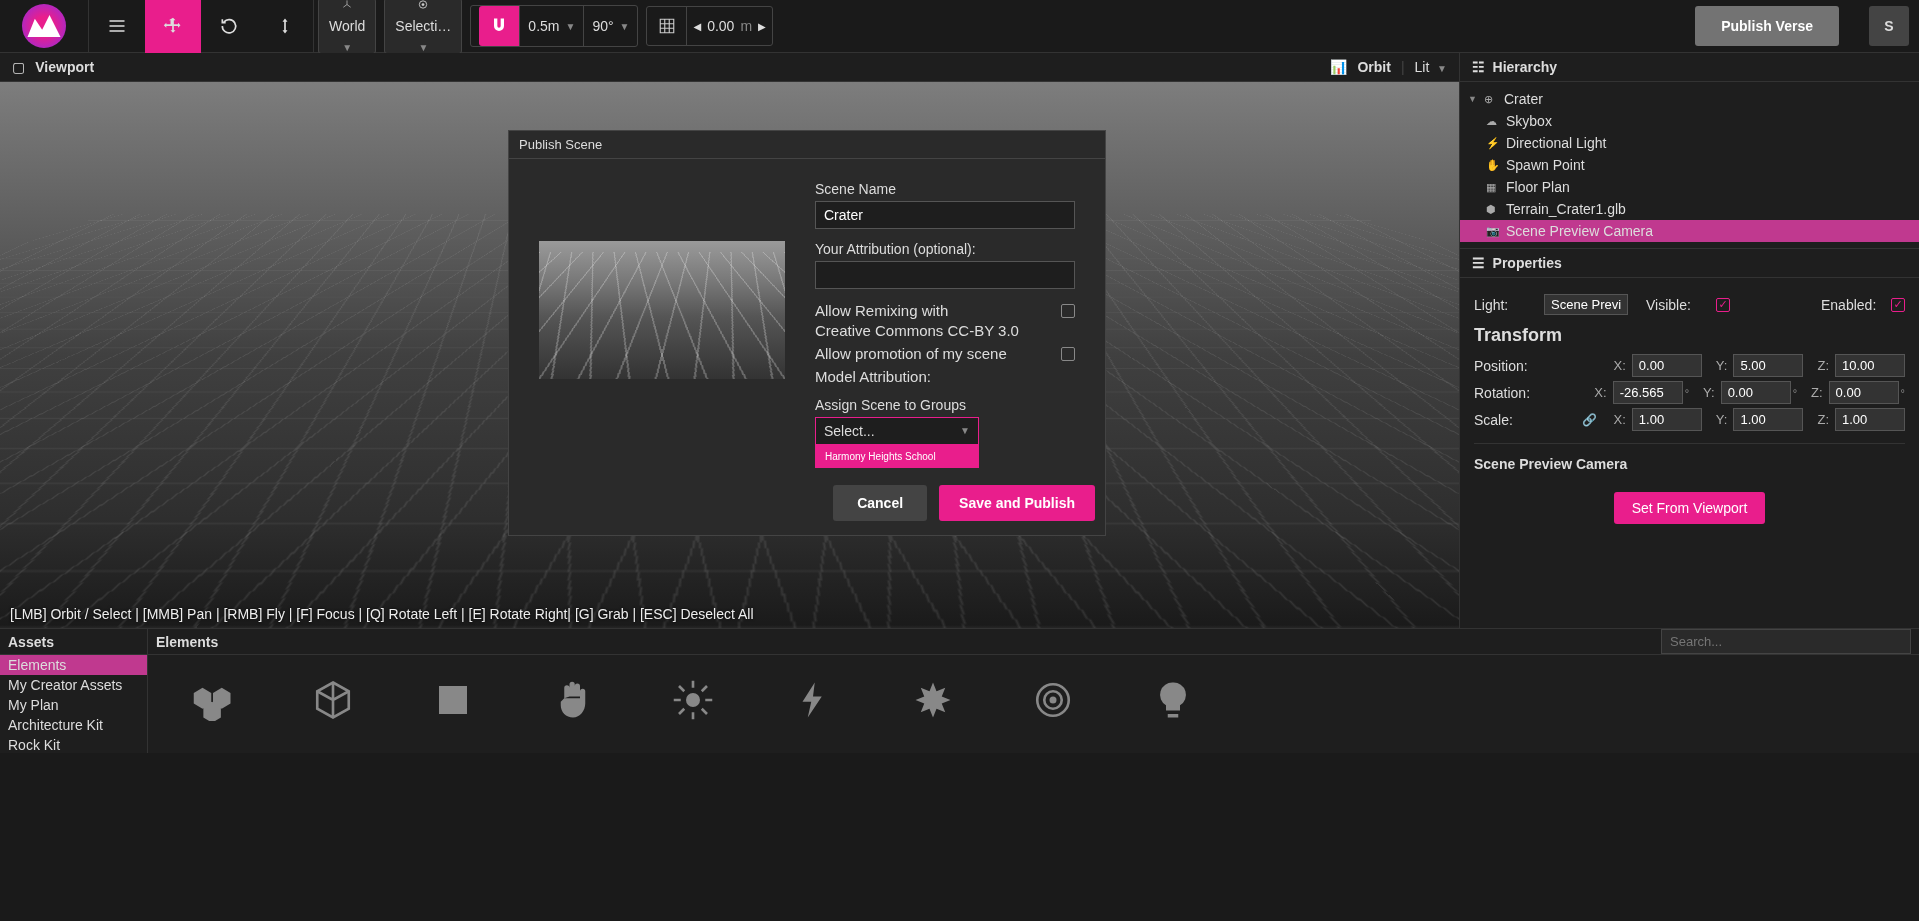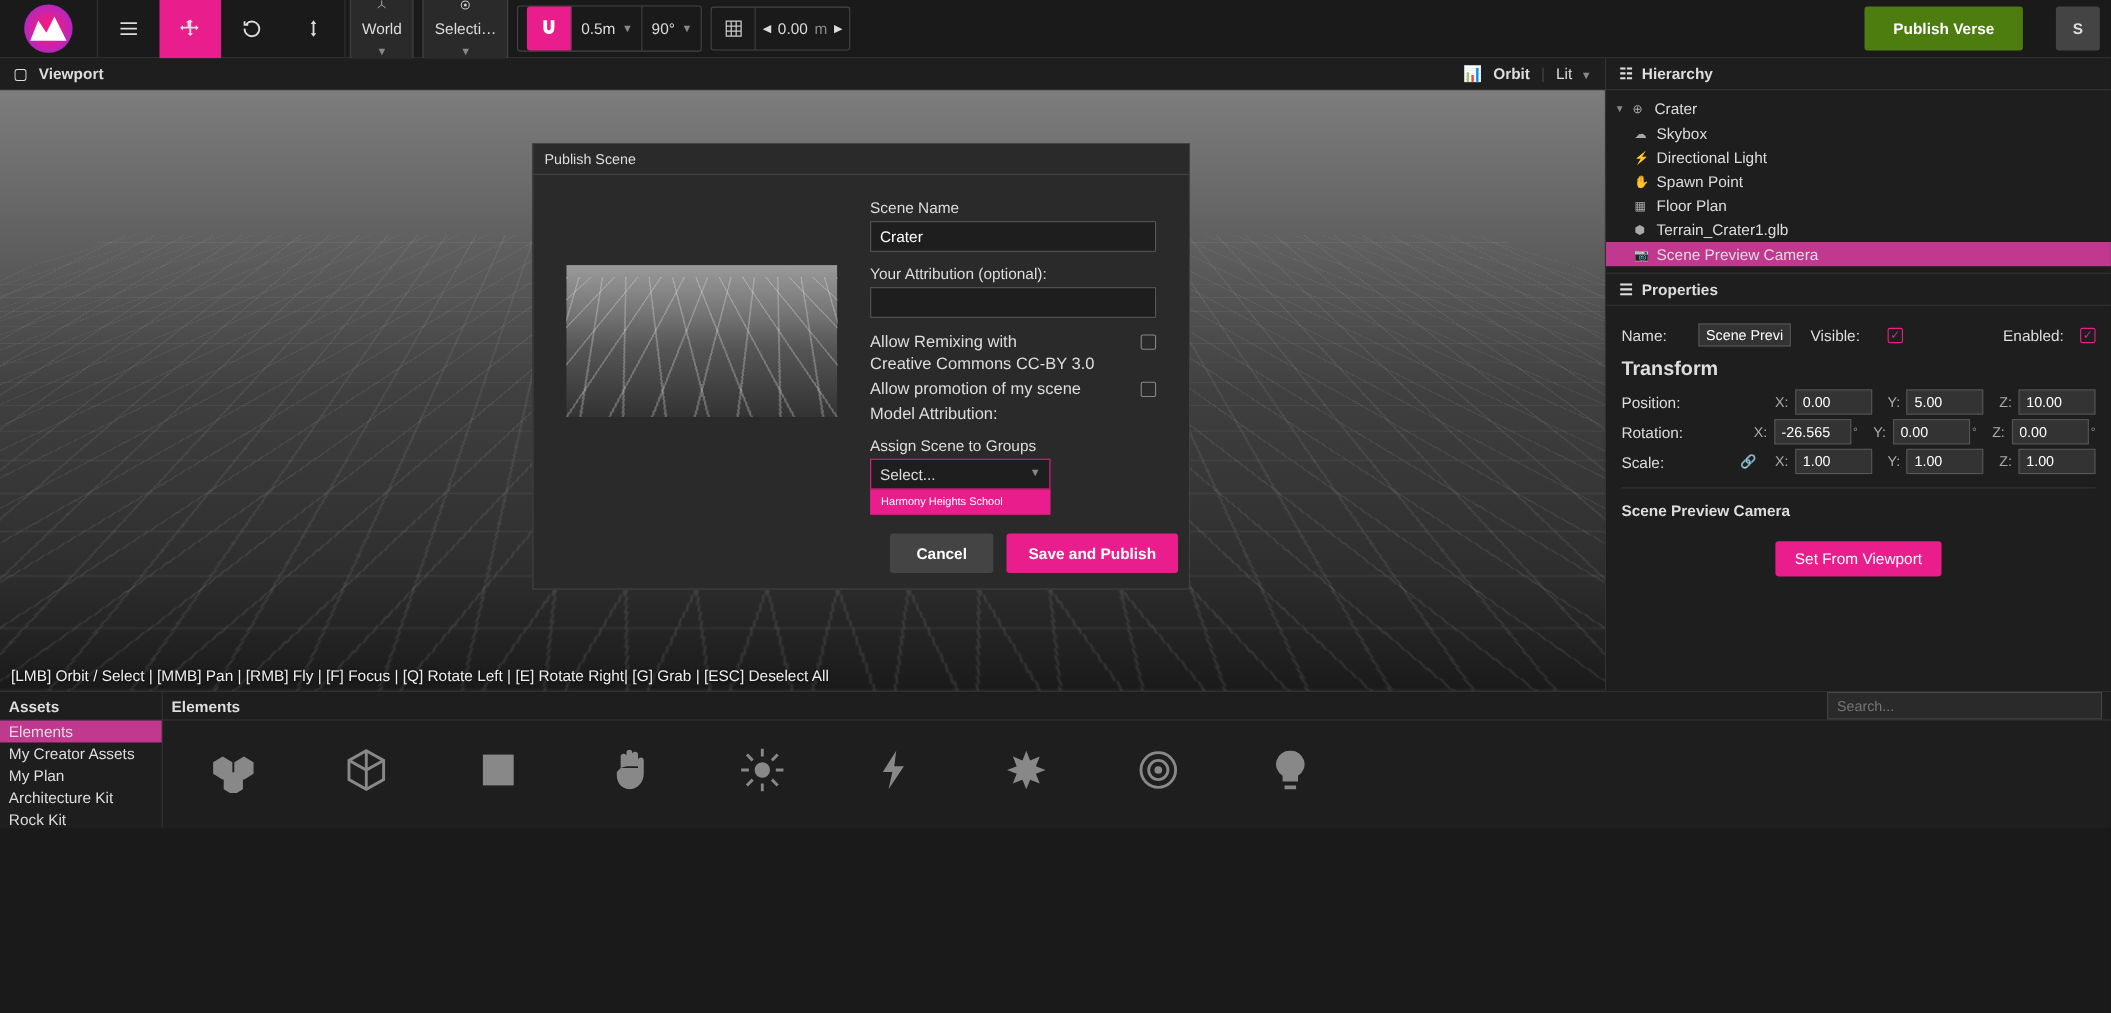--- a/index.html
+++ b/index.html
@@ -15,21 +15,21 @@
 .topbar-select { background: #2a2a2a; border:1px solid #444; height: 56px; padding: 0 10px; margin: 0 4px; display:flex; align-items:center; gap:8px; border-radius:3px;flex-direction:column;}
 .topbar-select svg { width:18px; height:18px; fill:#ccc;}
 .topbar-caret { font-size:10px; color:#888;}
 .snap-btn { background:#e91e8c; width:40px; height:40px; display:flex;align-items:center;justify-content:center; border-radius:3px 0 0 3px; margin-left:8px;}
 .snap-group { display:flex; align-items:center; border:1px solid #444; border-radius:3px; margin:0 4px;}
 .snap-val { padding:0 8px; height:40px; display:flex;align-items:center; gap:6px; border-left:1px solid #444;}
 .grid-group { display:flex; align-items:center; border:1px solid #444; border-radius:3px; margin:0 4px; height:40px;}
 .grid-icon { width:40px; display:flex;align-items:center;justify-content:center; border-right:1px solid #444; height:100%;}
 .grid-stepper { display:flex; align-items:center; padding:0 6px; gap:6px; height:100%;}
 .spacer { flex:1; }
-.publish-btn { background:#4d7c0f; color:#fff; font-weight:bold; padding:12px 26px; border-radius:3px; margin-right:30px;}
+.publish-btn { background:#737373; color:#fff; font-weight:bold; padding:12px 26px; border-radius:3px; margin-right:30px;}
 .avatar-btn { width:40px; height:40px; background:#444; border-radius:3px; display:flex;align-items:center;justify-content:center; margin-right:10px; font-weight:bold;}
 
 
 .main { display:flex; height: 575px; }
 .viewport-panel { flex:1; display:flex; flex-direction:column; position:relative; }
 .viewport-header { height:29px; background:#1e1e1e; display:flex; align-items:center; padding:0 12px; gap:10px; border-bottom:1px solid #333;}
 .viewport-header .right { margin-left:auto; display:flex; align-items:center; gap:10px;}
 .viewport-canvas { flex:1; background:linear-gradient(to bottom, #7d7d7d 0%, #5a5a5a 30%, #404040 50%, #2e2e2e 80%, #1a1a1a 100%); position:relative; overflow:hidden;}
 .grid-overlay { position:absolute; inset:0; background-image:
   repeating-linear-gradient(75deg, rgba(255,255,255,0.15) 0, rgba(255,255,255,0.15) 1px, transparent 1px, transparent 30px),
@@ -78,21 +78,21 @@
 .assets-sidebar .item { padding:2px 8px; font-size:14px; cursor:pointer;}
 .assets-sidebar .item.active { background:#c0398f;}
 .elements-panel { flex:1; display:flex; flex-direction:column;}
 .elements-header { height:26px; display:flex; align-items:center; padding:0 8px; gap:12px; border-bottom:1px solid #333;}
 .elements-header .search { margin-left:auto; background:#2a2a2a; border:1px solid #444; padding:4px 8px; width:250px; color:#aaa; font-size:13px;}
 .elements-icons { display:flex; gap:70px; padding:20px 40px;}
 .el-icon { width:50px; height:50px; display:flex;align-items:center;justify-content:center;}
 .el-icon svg { width:42px; height:42px; fill:#888;}
 
 
-.modal { position:absolute; left:484px; top:130px; width:598px; background:#2a2a2a; border:1px solid #444; z-index:100;}
+.modal { position:absolute; left:508px; top:130px; width:598px; background:#2a2a2a; border:1px solid #444; z-index:100;}
 .modal-title { padding:6px 10px; font-size:13px; border-bottom:1px solid #444;}
 .modal-body { padding:22px 30px 14px; display:flex; gap:30px;}
 .preview-img { width:246px; height:138px; background:linear-gradient(to bottom, #9a9a9a 0%, #777 30%, #555 55%, #333 100%); position:relative; overflow:hidden; margin-top:60px;}
 .preview-img .pgrid { position:absolute; inset:0; background-image:
   repeating-linear-gradient(78deg, rgba(255,255,255,0.25) 0, rgba(255,255,255,0.25) 1px, transparent 1px, transparent 18px),
   repeating-linear-gradient(-78deg, rgba(255,255,255,0.25) 0, rgba(255,255,255,0.25) 1px, transparent 1px, transparent 18px);
   transform:perspective(200px) rotateX(40deg) scale(1.8); transform-origin:center 70%;}
 .modal-form { flex:1;}
 .modal-form .fld { margin-bottom:12px;}
 .modal-form label { display:block; font-size:14px; margin-bottom:4px;}
@@ -243,21 +243,21 @@
         </div>
     </div>
 
     <div class="properties">
       <div class="panel-header">
         <span>☰</span>
         <span>Properties</span>
       </div>
       <div class="prop-body">
         <div class="prop-row">
-          <label>Name:</label>
+          <label>Light:</label>
           <input class="prop-input" style="width: 84px;" value="Scene Preview">
           <label style="margin-left:10px;">Visible:</label>
           <span class="check on"></span>
           <label style="margin-left:auto;">Enabled:</label>
           <span class="check on"></span>
         </div>
 
         <div class="transform">
           <h4>Transform</h4>
           <div class="tr-row">

